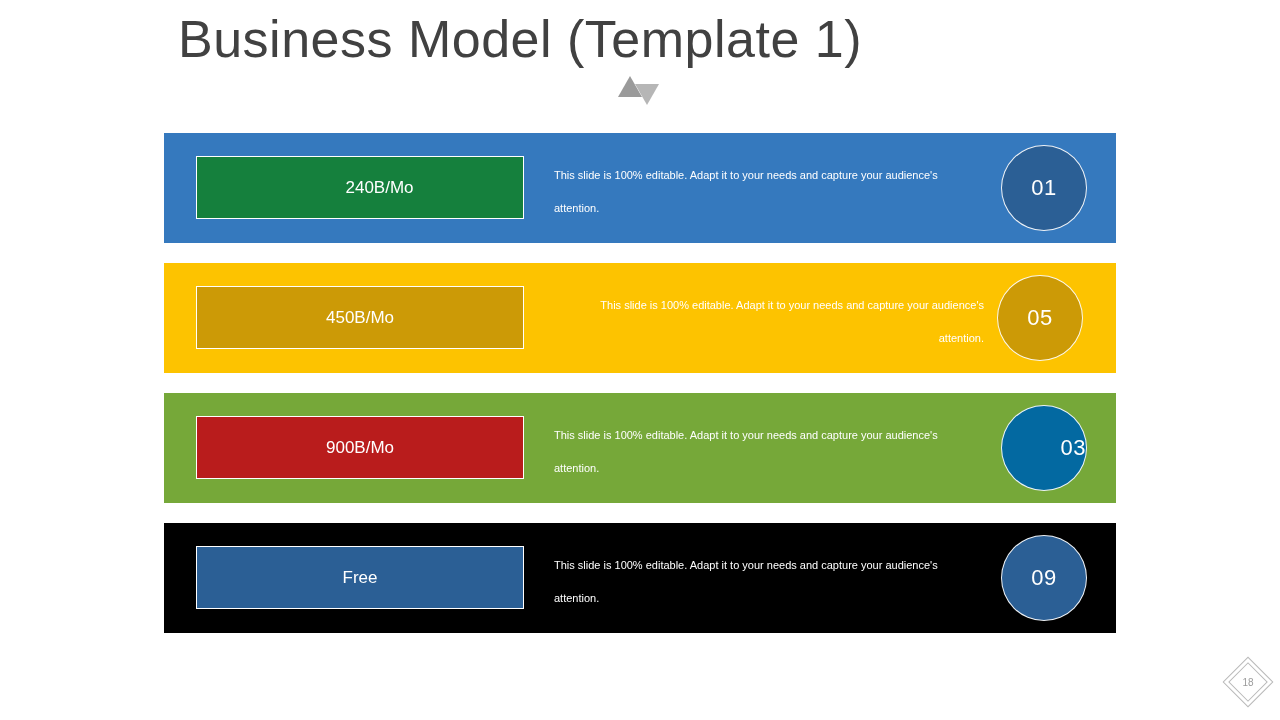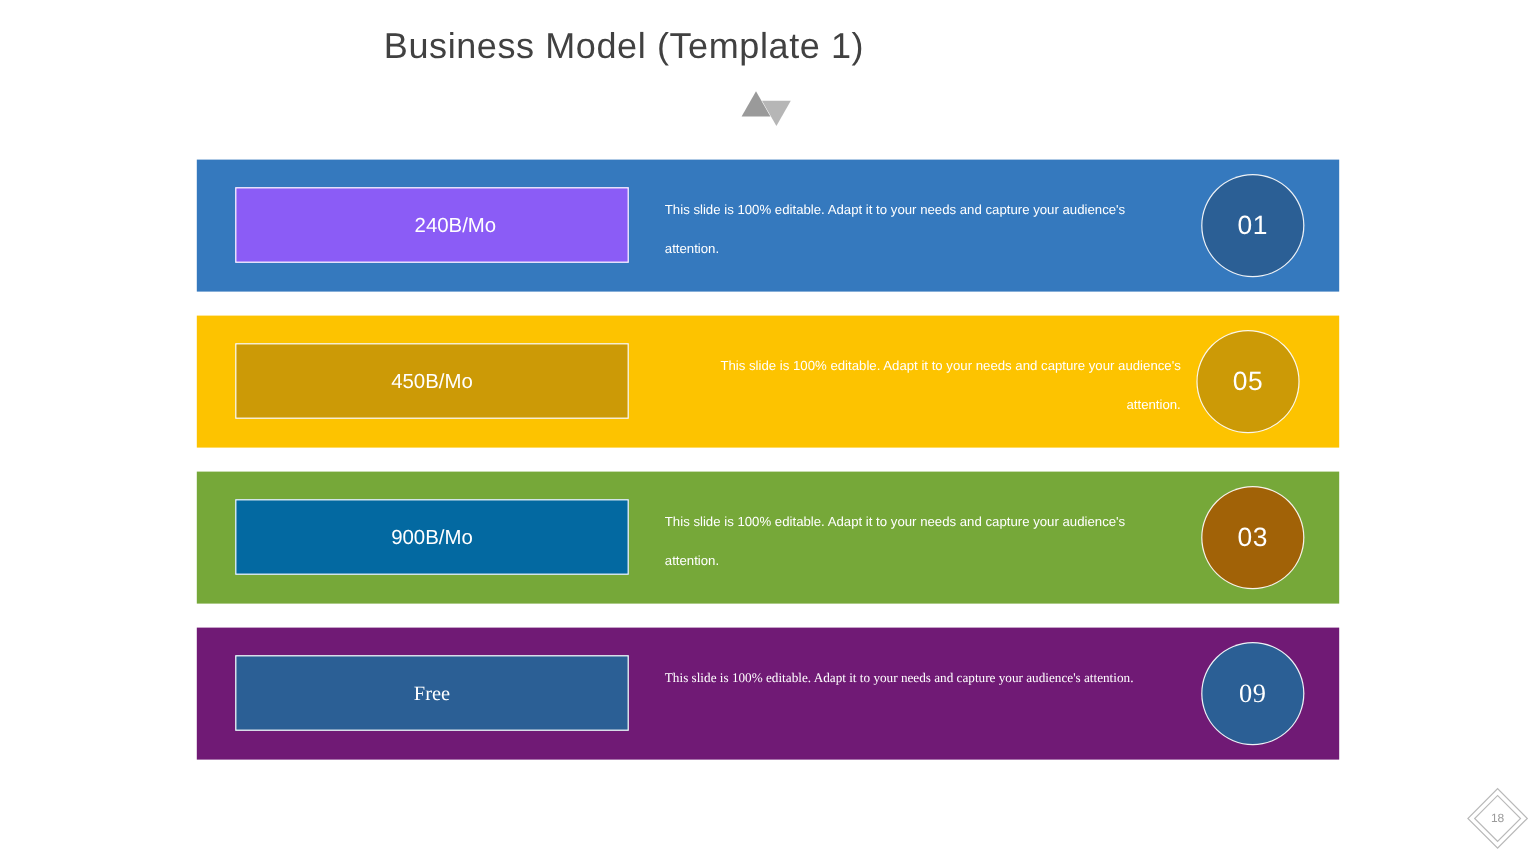--- a/index.html
+++ b/index.html
@@ -16,21 +16,21 @@
     -webkit-font-smoothing: antialiased;
   }
 
   
   .slide-title {
     position: absolute;
     left: 0;
     top: 8px;
     width: 1040px;
     text-align: center;
-    font-size: 30px;
+    font-size: 52px;
     line-height: 62px;
     letter-spacing: 0.5px;
     color: #414141;
     font-weight: 400;
     white-space: nowrap;
   }
 
   
   .title-deco {
     position: absolute;
@@ -162,47 +162,47 @@
 
 <div class="slide-title">Business Model (Template 1)</div>
 
 <div class="title-deco">
   <div class="tri-up"></div>
   <div class="tri-down"></div>
 </div>
 
 <div class="rows" id="rows-container">
     <div class="row" style="background: rgb(53, 121, 190);">
-      <div class="price-box" style="background: #8b5cf6; padding-left: 39px;">
+      <div class="price-box" style="background: #15803d; padding-left: 39px;">
         <span class="price-label">240B/Mo</span>
       </div>
       <div class="row-desc">This slide is 100% editable. Adapt it to your needs and capture your audience's attention.</div>
       <div class="num-circle" style="background: rgb(43, 95, 149); left: 837px;">
         <span class="num-label">01</span>
       </div>
     </div>
     <div class="row" style="background: rgb(253, 195, 0); text-align: right;">
       <div class="price-box" style="background: rgb(204, 154, 6);">
         <span class="price-label">450B/Mo</span>
       </div>
       <div class="row-desc">This slide is 100% editable. Adapt it to your needs and capture your audience's attention.</div>
       <div class="num-circle" style="background: rgb(204, 154, 6); left: 833px;">
         <span class="num-label">05</span>
       </div>
     </div>
     <div class="row" style="background: rgb(118, 168, 57);">
-      <div class="price-box" style="background: #0369a1;">
+      <div class="price-box" style="background: #b91c1c;">
         <span class="price-label">900B/Mo</span>
       </div>
       <div class="row-desc">This slide is 100% editable. Adapt it to your needs and capture your audience's attention.</div>
-      <div class="num-circle" style="background: #a16207; left: 837px;">
+      <div class="num-circle" style="background: #0369a1; left: 837px; justify-content: flex-end;">
         <span class="num-label">03</span>
       </div>
     </div>
-    <div class="row" style="background: #701a75; font-family: Liberation Serif, serif;">
+    <div class="row" style="background: #000000;">
       <div class="price-box" style="background: rgb(43, 95, 149);">
         <span class="price-label">Free</span>
       </div>
       <div class="row-desc">This slide is 100% editable. Adapt it to your needs and capture your audience's attention.</div>
       <div class="num-circle" style="background: rgb(43, 95, 149); left: 837px;">
         <span class="num-label">09</span>
       </div>
     </div>
   </div>
 

